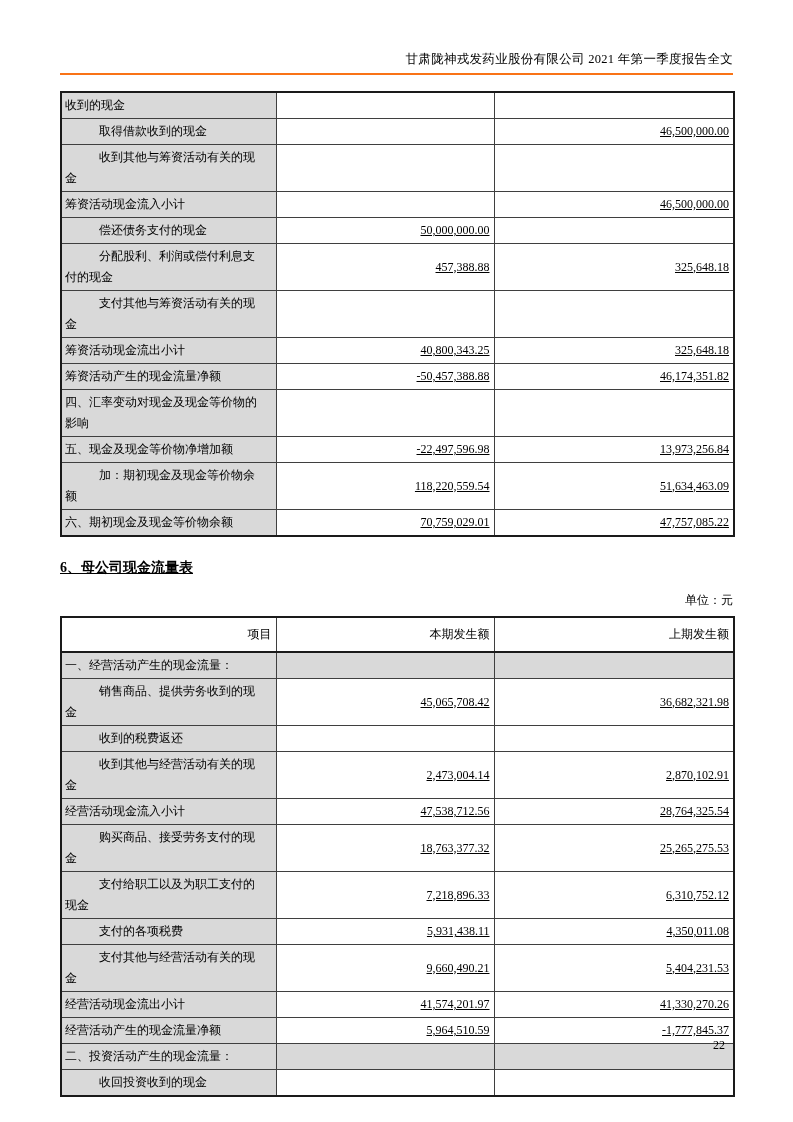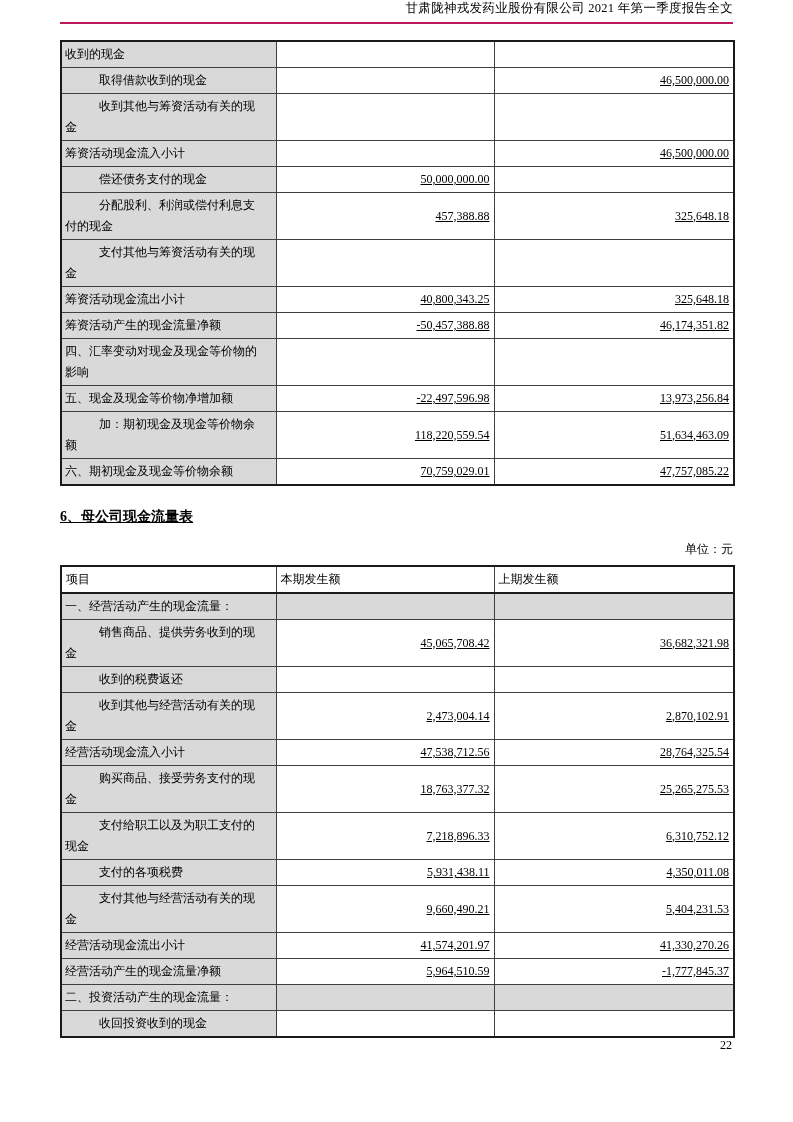--- a/index.html
+++ b/index.html
@@ -8,22 +8,23 @@
     width: 793px;
     height: 1122px;
     box-sizing: border-box;
     padding: 0 60px;
     background: #ffffff;
     color: #000;
     font-family: "Liberation Serif", "DejaVu Serif", serif;
     overflow: hidden;
   }
   .doc-header {
+    padding-top: 51px;
     padding-bottom: 6px;
-    border-bottom: 2px solid #be185d;
+    border-bottom: 2px solid #f97316;
     text-align: right;
     font-size: 12.5px;
     letter-spacing: 0.3px;
     line-height: 16px;
   }
   table.fin-table {
     border-collapse: collapse;
     table-layout: fixed;
     width: 673px;
     border: 2px solid #1a1a1a;
@@ -31,22 +32,22 @@
   table.t1 { margin-top: 16px; }
   .fin-table td, .fin-table th {
     border: 1px solid #3f3f3f;
     font-size: 12px;
     vertical-align: middle;
     overflow: hidden;
     box-sizing: border-box;
   }
   .fin-table th {
     font-weight: normal;
-    text-align: left;
-    height: 27px;
+    text-align: right;
+    height: 35px;
     padding: 2px 4px;
     background: #ffffff;
     border-bottom: 2px solid #1a1a1a;
   }
   .label-cell {
     padding: 2px 9px 2px 3px;
     line-height: 21px;
     height: 23px;
     text-align: left;
   }
@@ -69,21 +70,21 @@
   .unit-label {
     margin-top: 16px;
     margin-bottom: 8px;
     text-align: right;
     font-size: 12px;
     line-height: 15px;
   }
   .page-number {
     position: absolute;
     top: 1038px;
-    right: 61px;
+    right: 68px;
     font-size: 12px;
     padding-left: 27px;
   }
 </style>
 </head>
 <body>
 
 <div class="page">
 
   <div class="doc-header">甘肃陇神戎发药业股份有限公司 2021 年第一季度报告全文</div>

